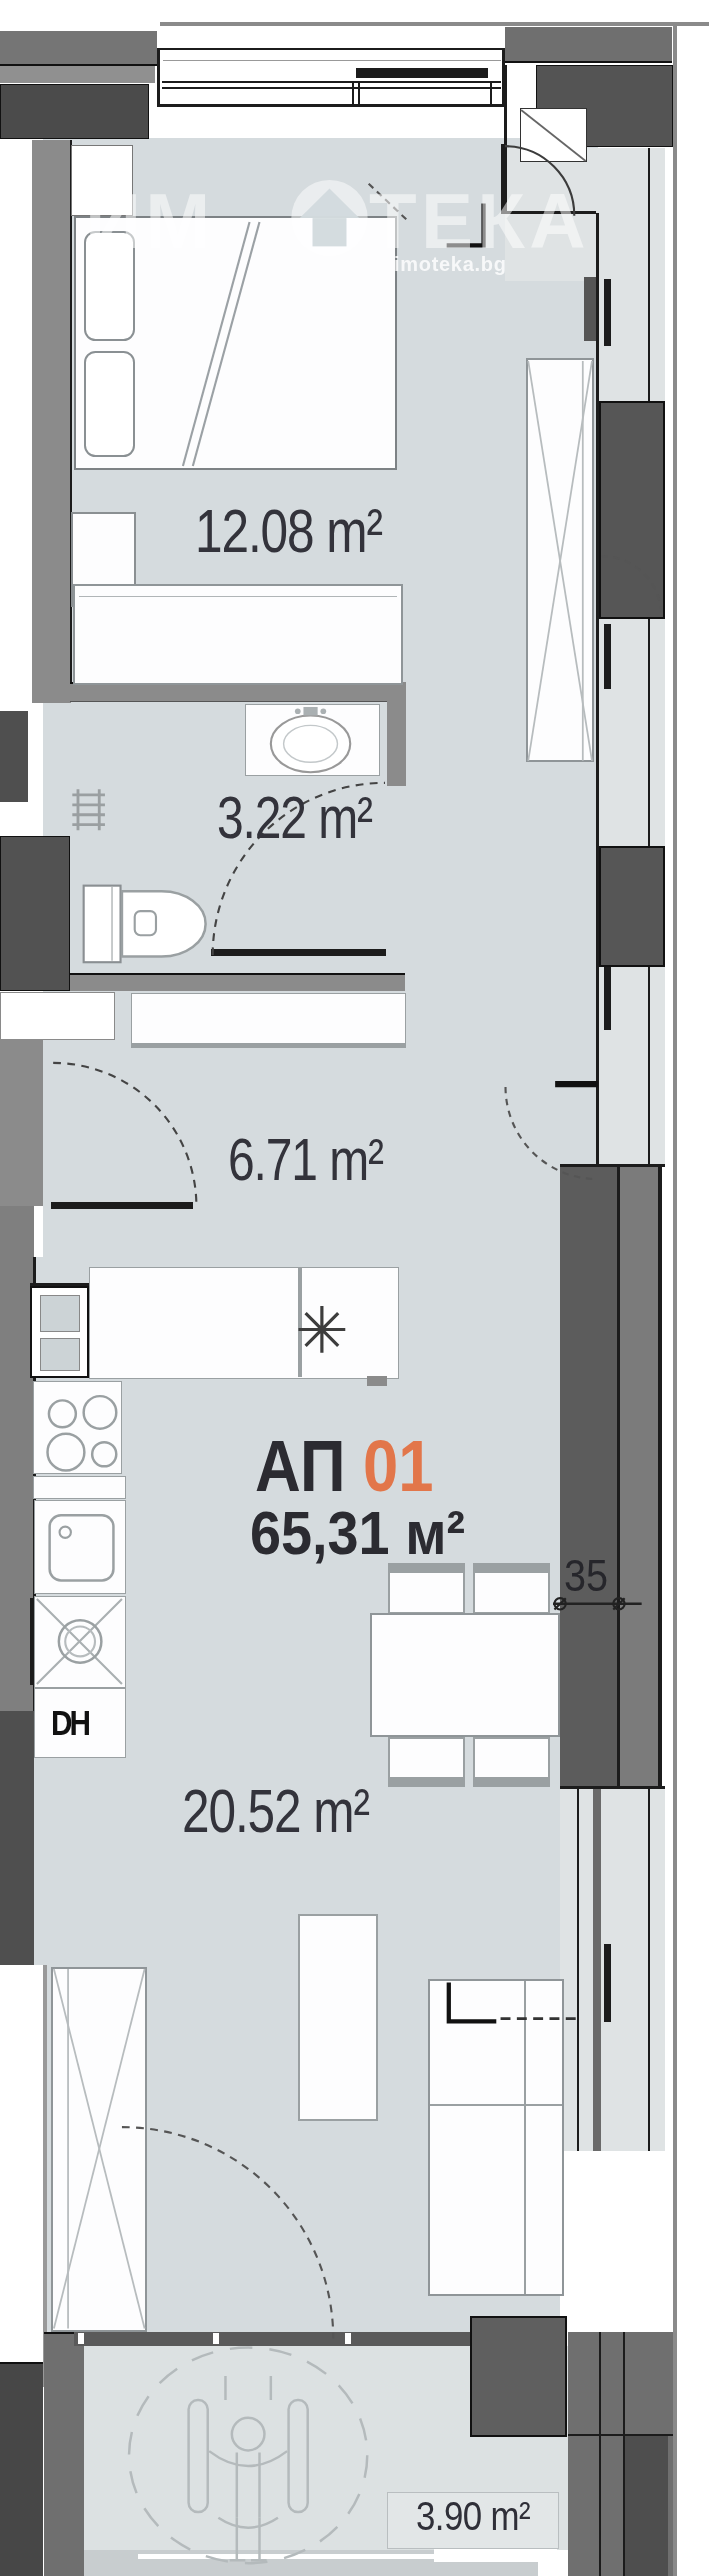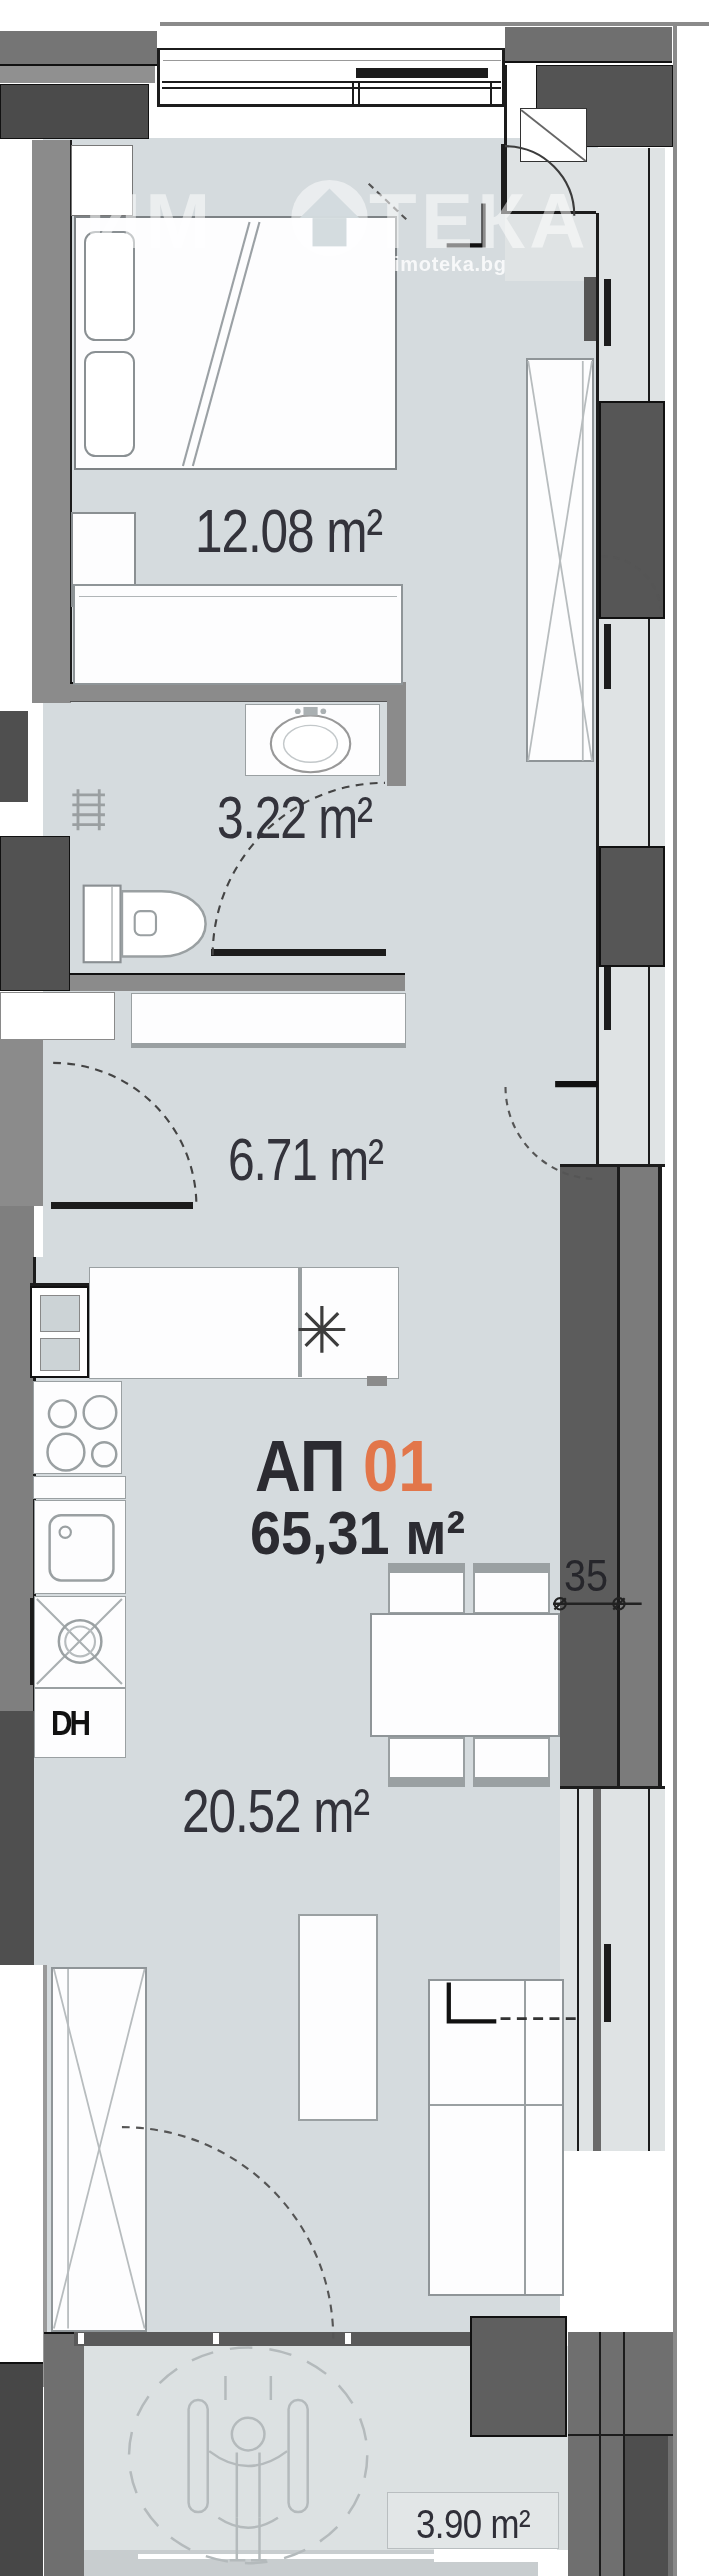--- a/index.html
+++ b/index.html
@@ -17,21 +17,21 @@
   .arealabel{color:#33333b;font-size:60px;letter-spacing:-1.4px;white-space:nowrap;
              transform:scaleX(.8);transform-origin:left top;z-index:40;}
   .unitlabel{font-weight:bold;white-space:nowrap;transform:scaleX(.88);transform-origin:left top;z-index:40;}
   .svgo{z-index:30;pointer-events:none;}
   .wm{z-index:50;pointer-events:none;}
   .wmtext{font-weight:bold;font-size:78px;color:rgba(255,255,255,.52);letter-spacing:4.3px;white-space:nowrap;}
   .wmdomain{font-weight:bold;font-size:20px;color:rgba(255,255,255,.8);letter-spacing:0.7px;}
   .dim35{color:#26262b;font-size:44px;transform:scaleX(.9);transform-origin:left top;z-index:40;}
   .dhtxt{color:#111;font-size:35px;letter-spacing:-3.5px;z-index:40;font-weight:bold;transform:scaleX(.85);transform-origin:left top;}
   .terrbox{background:#e2e6e7;border:1.4px solid #b9bec0;box-sizing:border-box;z-index:38;
-           display:flex;align-items:flex-end;justify-content:center;}
+           display:flex;align-items:flex-start;justify-content:center;}
   .terrtxt{color:#2f2f38;font-size:41px;letter-spacing:-0.7px;transform:scaleX(.85);white-space:nowrap;}
 </style>
 </head>
 <body>
 
 <div class="plan">
 
   <div class="abs floor" style="left:43px;top:138px;width:555px;height:1119px;z-index:1;"></div>
   <div class="abs floor" style="left:34px;top:1257px;width:526px;height:1089px;z-index:1;"></div>
   <div class="abs bfloor" style="left:505px;top:148px;width:160px;height:133px;z-index:1;"></div>

